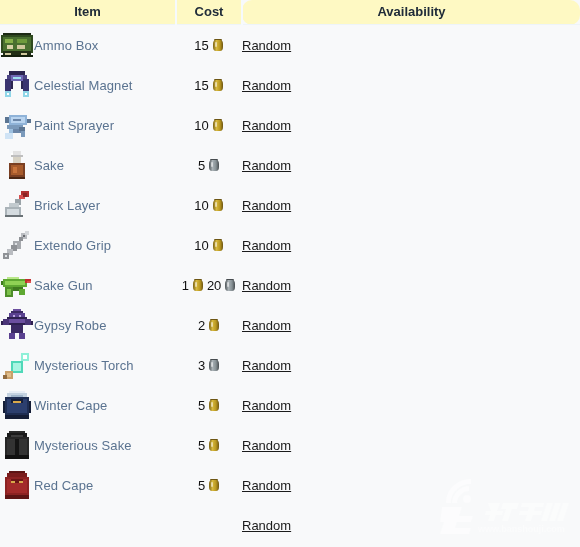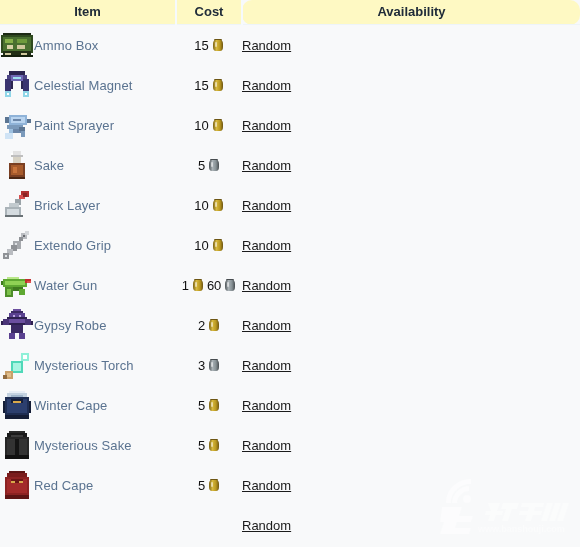--- a/index.html
+++ b/index.html
@@ -362,32 +362,32 @@
                 <rect x="3" y="4" width="6" height="1" fill="#b9e88a"></rect>
                 <rect x="12" y="5" width="3" height="2" fill="#c03030"></rect>
                 <rect x="13" y="6" width="2" height="1" fill="#e05050"></rect>
                 <rect x="2" y="9" width="4" height="5" fill="#4e8f2a"></rect>
                 <rect x="3" y="10" width="2" height="3" fill="#7cc04a"></rect>
                 <rect x="6" y="9" width="5" height="2" fill="#3f7a20"></rect>
                 <rect x="9" y="10" width="3" height="3" fill="#5ea832"></rect>
                 <rect x="0" y="6" width="1" height="2" fill="#3f7a20"></rect>
               </svg>
             </span>
-            <a href="#" class="item-link">Water Gun</a>
+            <a href="#" class="item-link">Sake Gun</a>
           </div>
         </td>
         <td class="cell-cost">
           <div class="coin-line">
             <span>1</span>
             <span class="coin gold">
               <i class="cap"></i>
               <i class="body"></i>
               <i class="shine"></i>
             </span>
-            <span>60</span>
+            <span>20</span>
             <span class="coin silver">
               <i class="cap"></i>
               <i class="body"></i>
               <i class="shine"></i>
             </span>
           </div>
         </td>
         <td class="cell-avail">Random</td>
       </tr>
       <tr>

